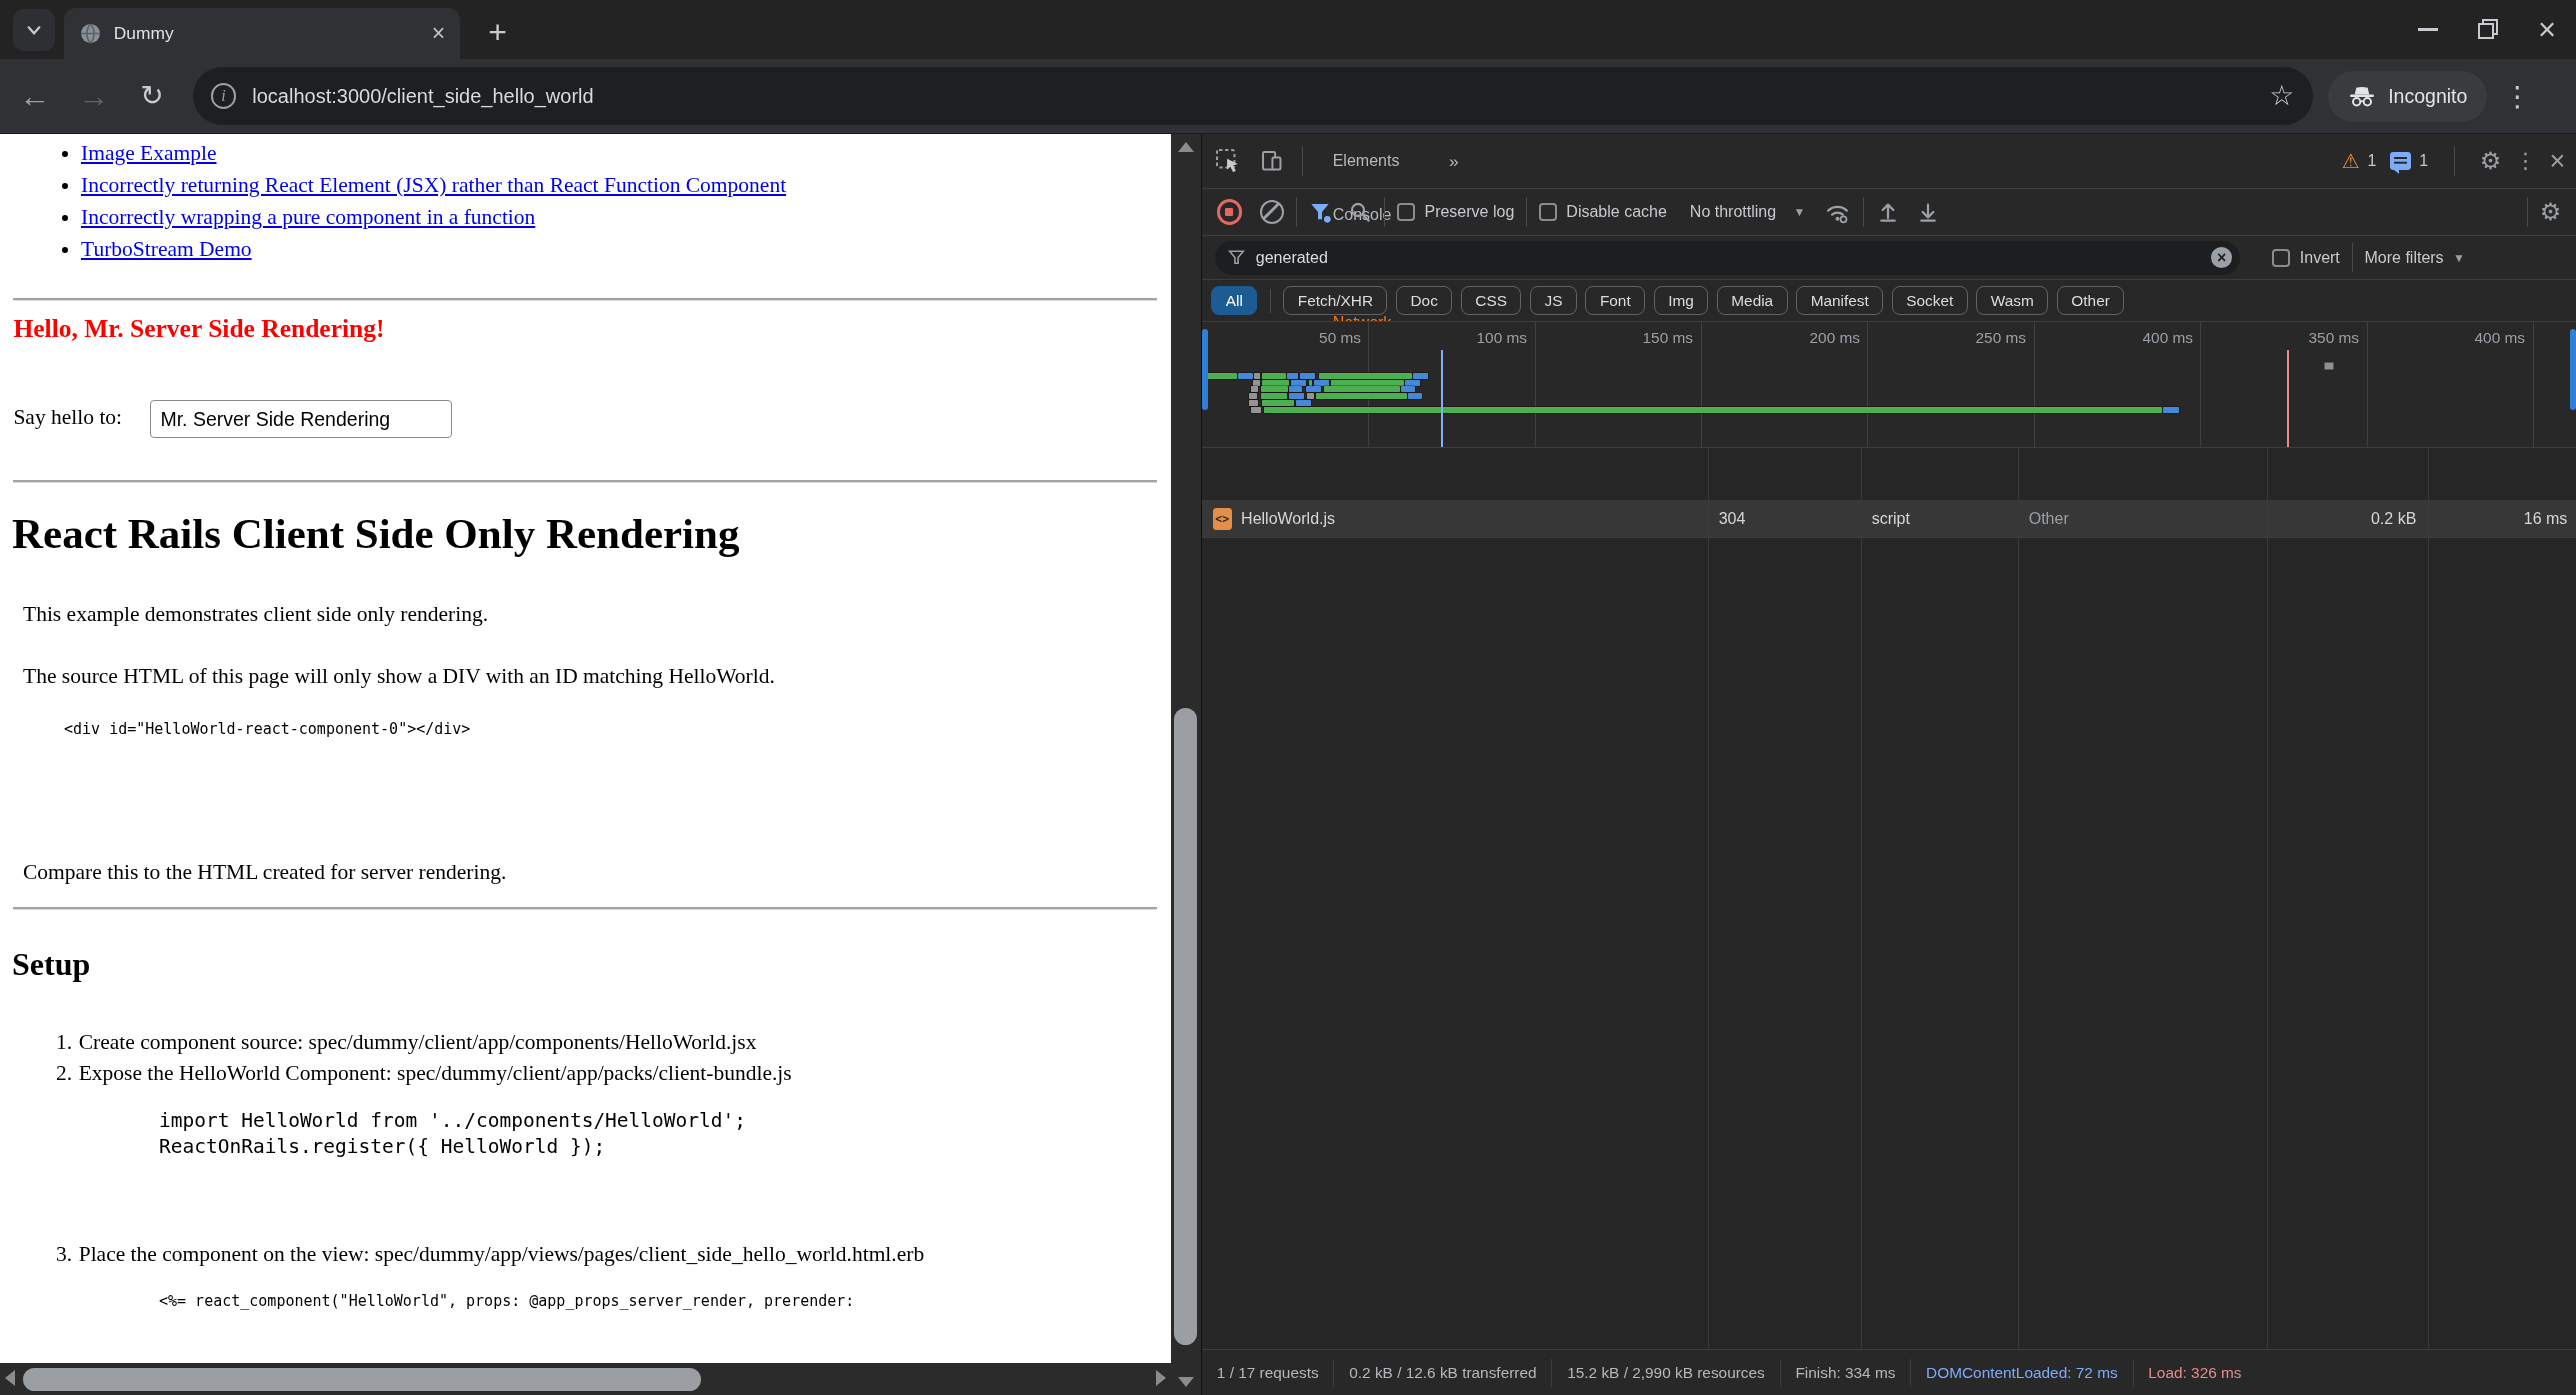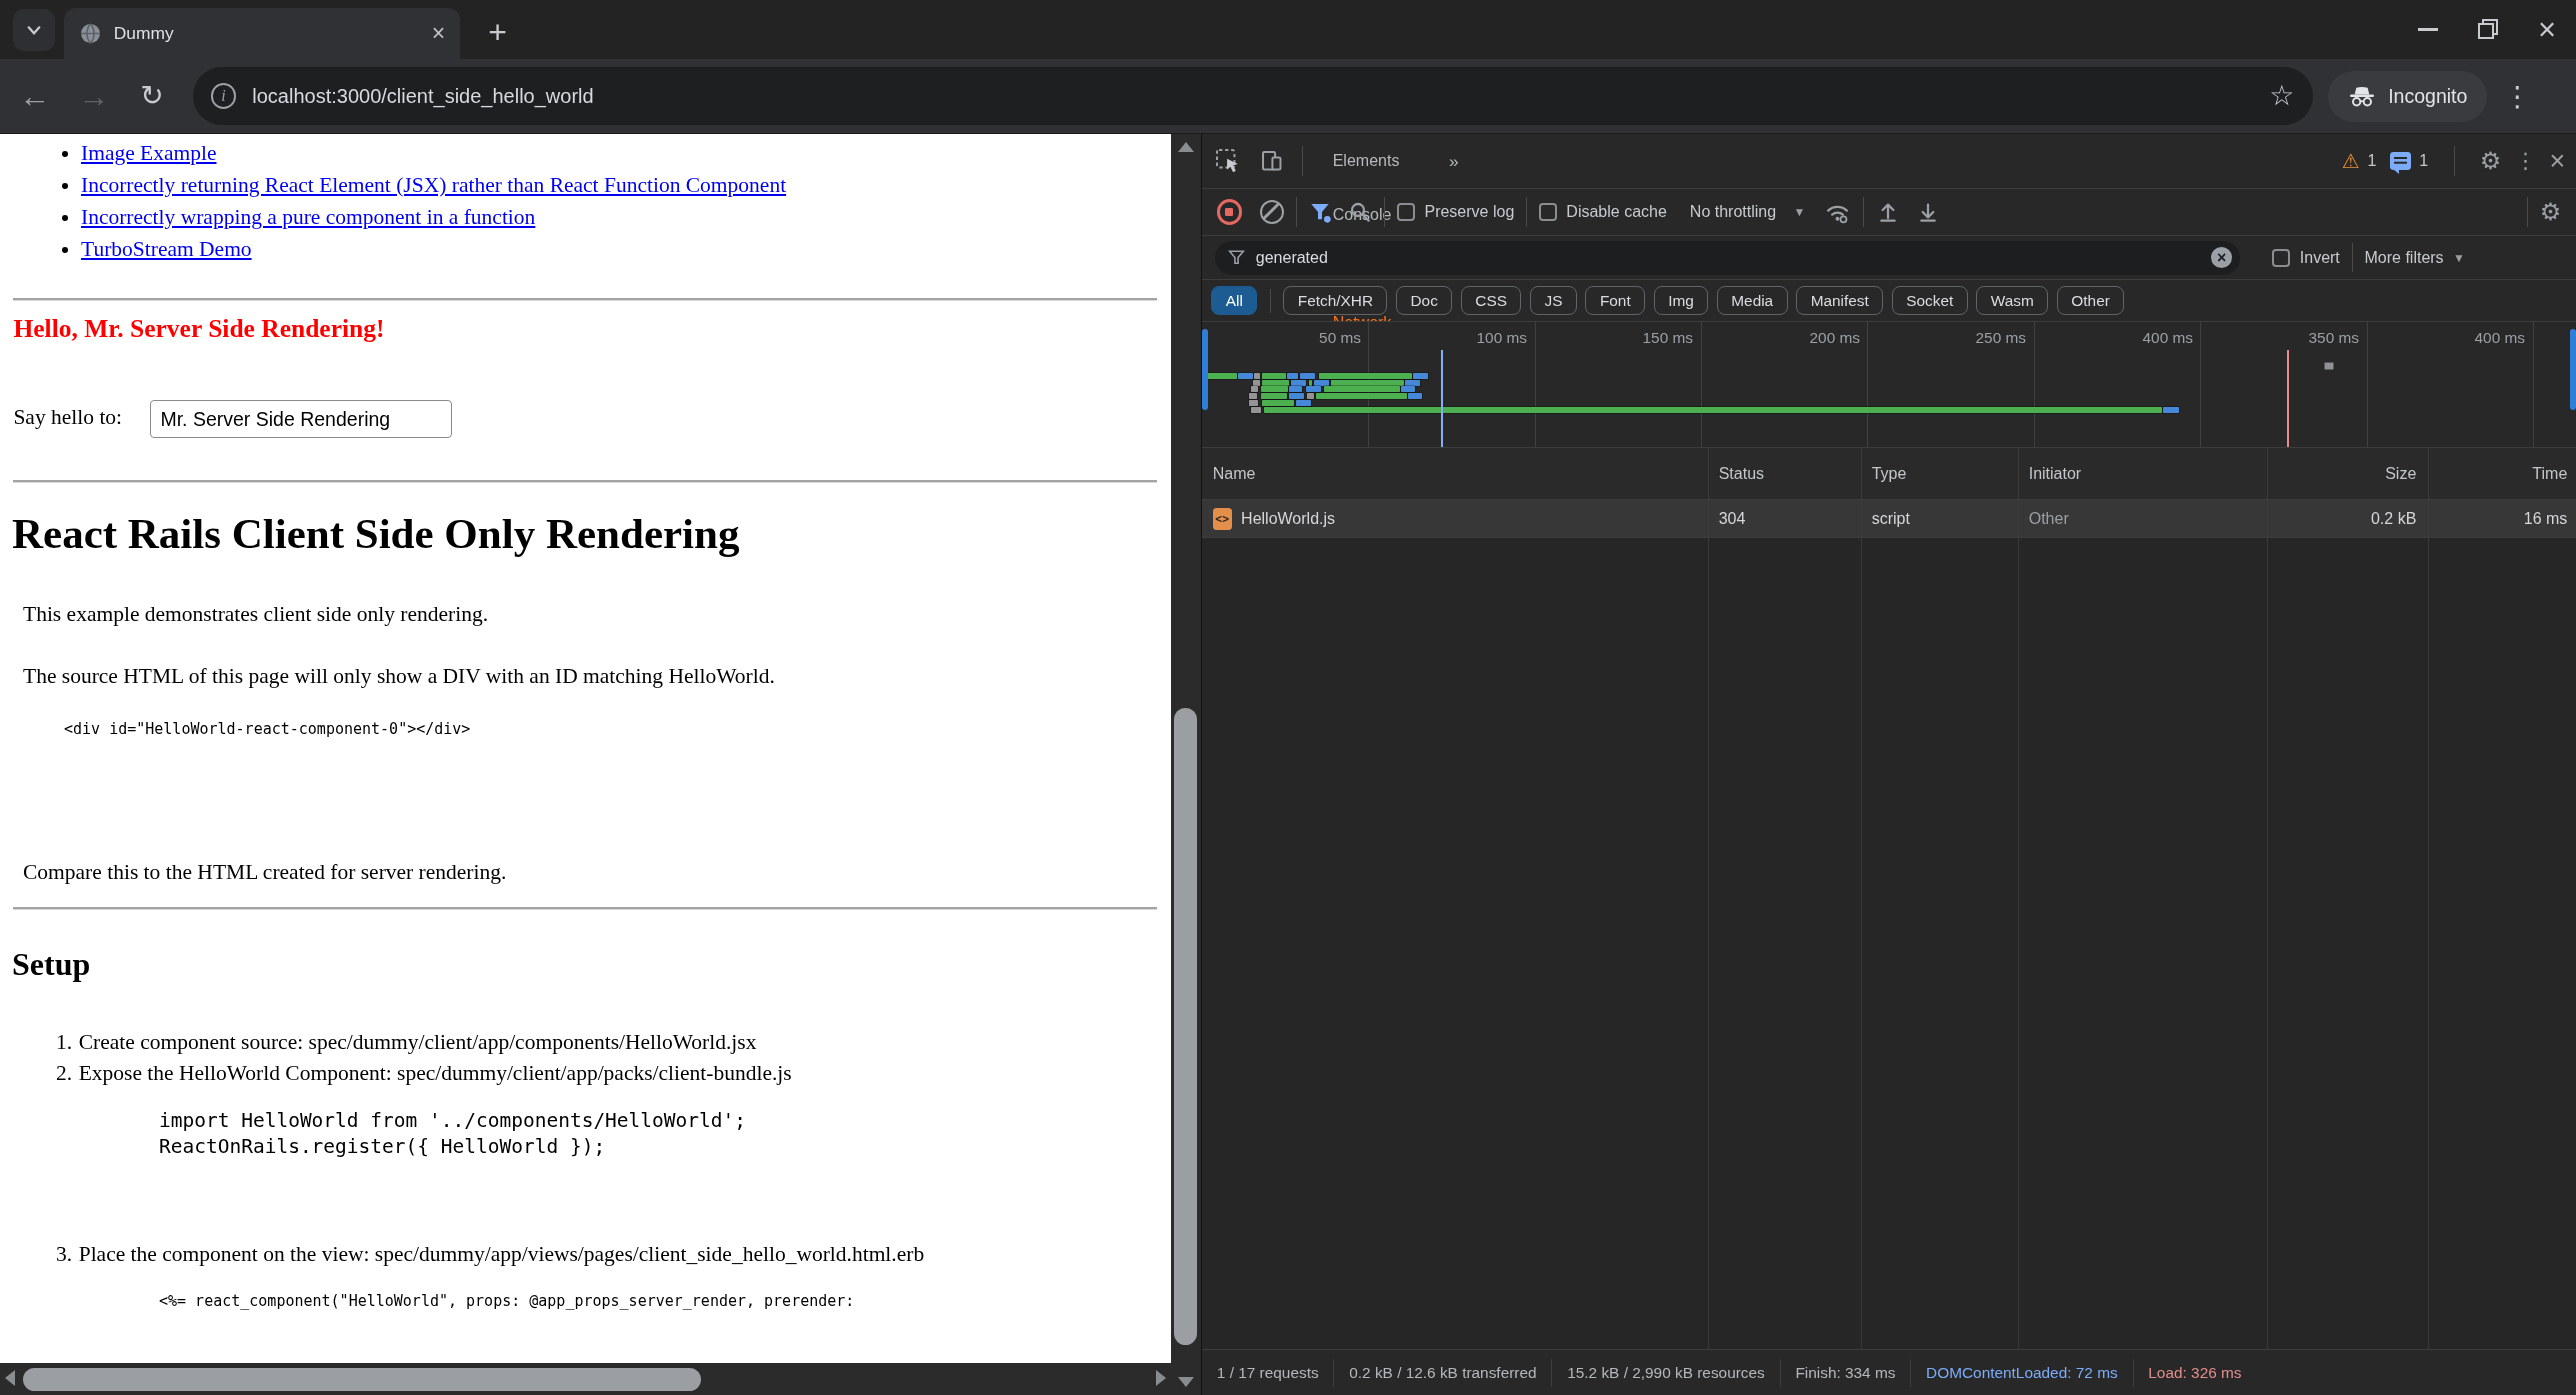--- a/index.html
+++ b/index.html
@@ -382,28 +382,20 @@
         <div class="wbar" style="left: 62px; width: 898px; top: 85px; height: 6px; background: rgb(76, 175, 80);"></div>
         <div class="wbar" style="left: 961px; width: 16px; top: 85px; height: 6px; background: rgb(70, 136, 216);"></div>
         <div class="ev-line" style="left: 239px; background: rgb(132, 174, 245);"></div>
         <div class="ev-line" style="left: 1085px; background: rgb(229, 140, 140);"></div>
         <div class="tl-dot" style="left: 1122px;"></div>
         <div class="grip" style="left: 0px;"></div>
         <div class="grip" style="right: 0px;"></div>
       </div>
 
     <div class="dt-grid" id="dtgrid">
-      <div class="dt-thead" id="thead">
-          <div class="hcell" style="left: 0px; width: 506px;">Name</div>
-          <div class="hcell" style="left: 506px; width: 153px;">Status</div>
-          <div class="hcell" style="left: 659px; width: 156px;">Type</div>
-          <div class="hcell" style="left: 816px; width: 250px;">Initiator</div>
-          <div class="hcell right" style="left: 1065px; width: 160px;">Size</div>
-          <div class="hcell right" style="left: 1226px; width: 150px;">Time</div>
-        </div>
       <div class="dt-row" id="trow">
           <div class="rcell" style="left: 0px; width: 506px;">
             <span class="script-ic">&lt;&gt;</span>
             <span>HelloWorld.js</span>
           </div>
           <div class="rcell" style="left: 506px; width: 153px;">304</div>
           <div class="rcell" style="left: 659px; width: 156px;">script</div>
           <div class="rcell dim" style="left: 816px; width: 250px;">Other</div>
           <div class="rcell right" style="left: 1065px; width: 160px;">0.2 kB</div>
           <div class="rcell right" style="left: 1226px; width: 150px;">16 ms</div>

